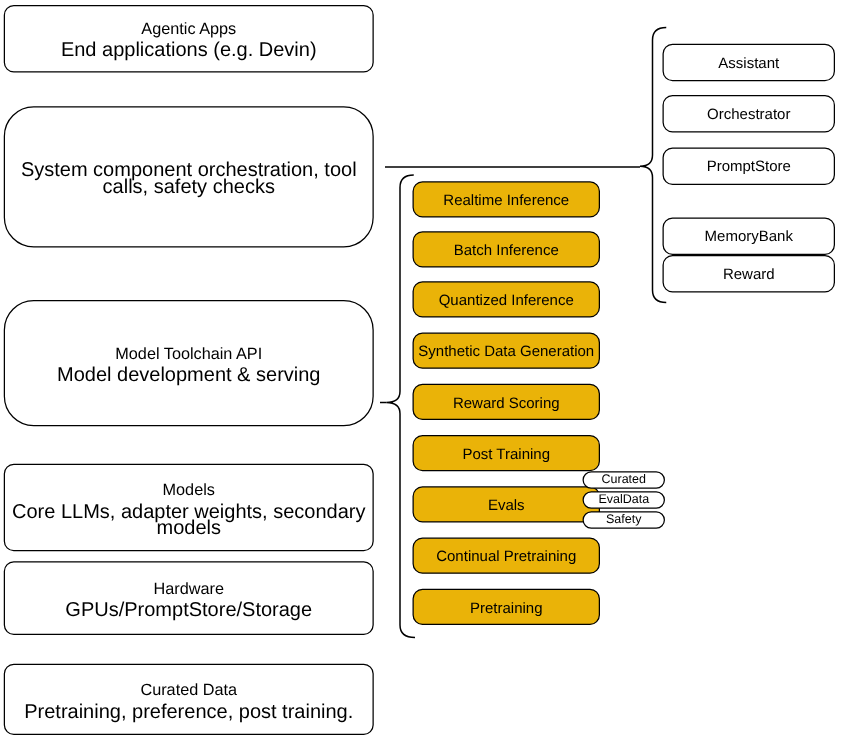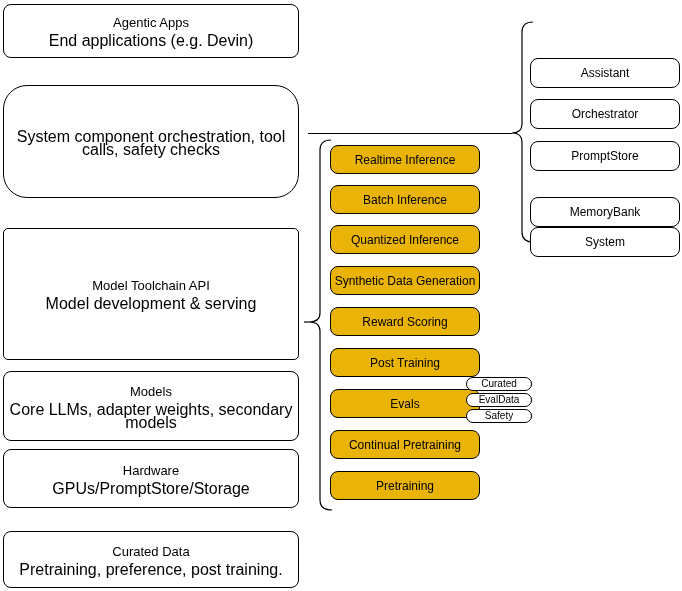--- a/index.html
+++ b/index.html
@@ -16,24 +16,24 @@
   .lbox .t{font-size:13px;line-height:16px;}
   .lbox .s{font-size:16px;line-height:13px;margin-top:3px;}
 
   .mbox{
     position:absolute;left:330px;width:150px;height:29px;z-index:2;
     background:#eab308;border:1px solid #000;border-radius:8px;
     display:flex;justify-content:center;align-items:center;
     box-sizing:border-box;font-size:12px;text-align:center;white-space:nowrap;
   }
   .rbox{
-    position:absolute;left:530px;width:150px;height:30px;z-index:2;
+    position:absolute;left:530px;width:138px;height:30px;z-index:2;
     background:#ffffff;border:1px solid #000;border-radius:8px;
     display:flex;justify-content:center;align-items:center;
-    box-sizing:border-box;font-size:12px;text-align:center;margin-top:23px;
+    box-sizing:border-box;font-size:12px;text-align:center;
   }
   .pill{
     position:absolute;left:466px;width:66px;height:14px;z-index:3;
     background:#ffffff;border:1px solid #000;border-radius:8px;
     display:flex;justify-content:center;align-items:center;
     box-sizing:border-box;font-size:10px;line-height:10px;white-space:nowrap;
   }
 </style>
 </head>
 <body>
@@ -53,21 +53,21 @@
 
   <div class="lbox" style="top:4px;height:54px;border-radius:8px">
     <div class="t">Agentic Apps</div>
     <div class="s">End applications (e.g. Devin)</div>
   </div>
 
   <div class="lbox" style="top:85px;height:113px;border-radius:24px">
     <div class="s">System component orchestration, tool calls, safety checks</div>
   </div>
 
-  <div class="lbox" style="top:228px;height:132px;border-radius:5px">
+  <div class="lbox" style="top:240px;height:101px;border-radius:24px">
     <div class="t">Model Toolchain API</div>
     <div class="s">Model development &amp; serving</div>
   </div>
 
   <div class="lbox" style="top:371px;height:70px;border-radius:8px">
     <div class="t">Models</div>
     <div class="s">Core LLMs, adapter weights, secondary models</div>
   </div>
 
   <div class="lbox" style="top:449px;height:59px;border-radius:8px">
@@ -124,16 +124,16 @@
   <div class="rbox" style="top:76px">
     <span>Orchestrator</span>
   </div>
   <div class="rbox" style="top:118px">
     <span>PromptStore</span>
   </div>
   <div class="rbox" style="top:174px">
     <span>MemoryBank</span>
   </div>
   <div class="rbox" style="top:204px">
-    <span>System</span>
+    <span>Reward</span>
   </div>
 
 </div>
 
 </body></html>

